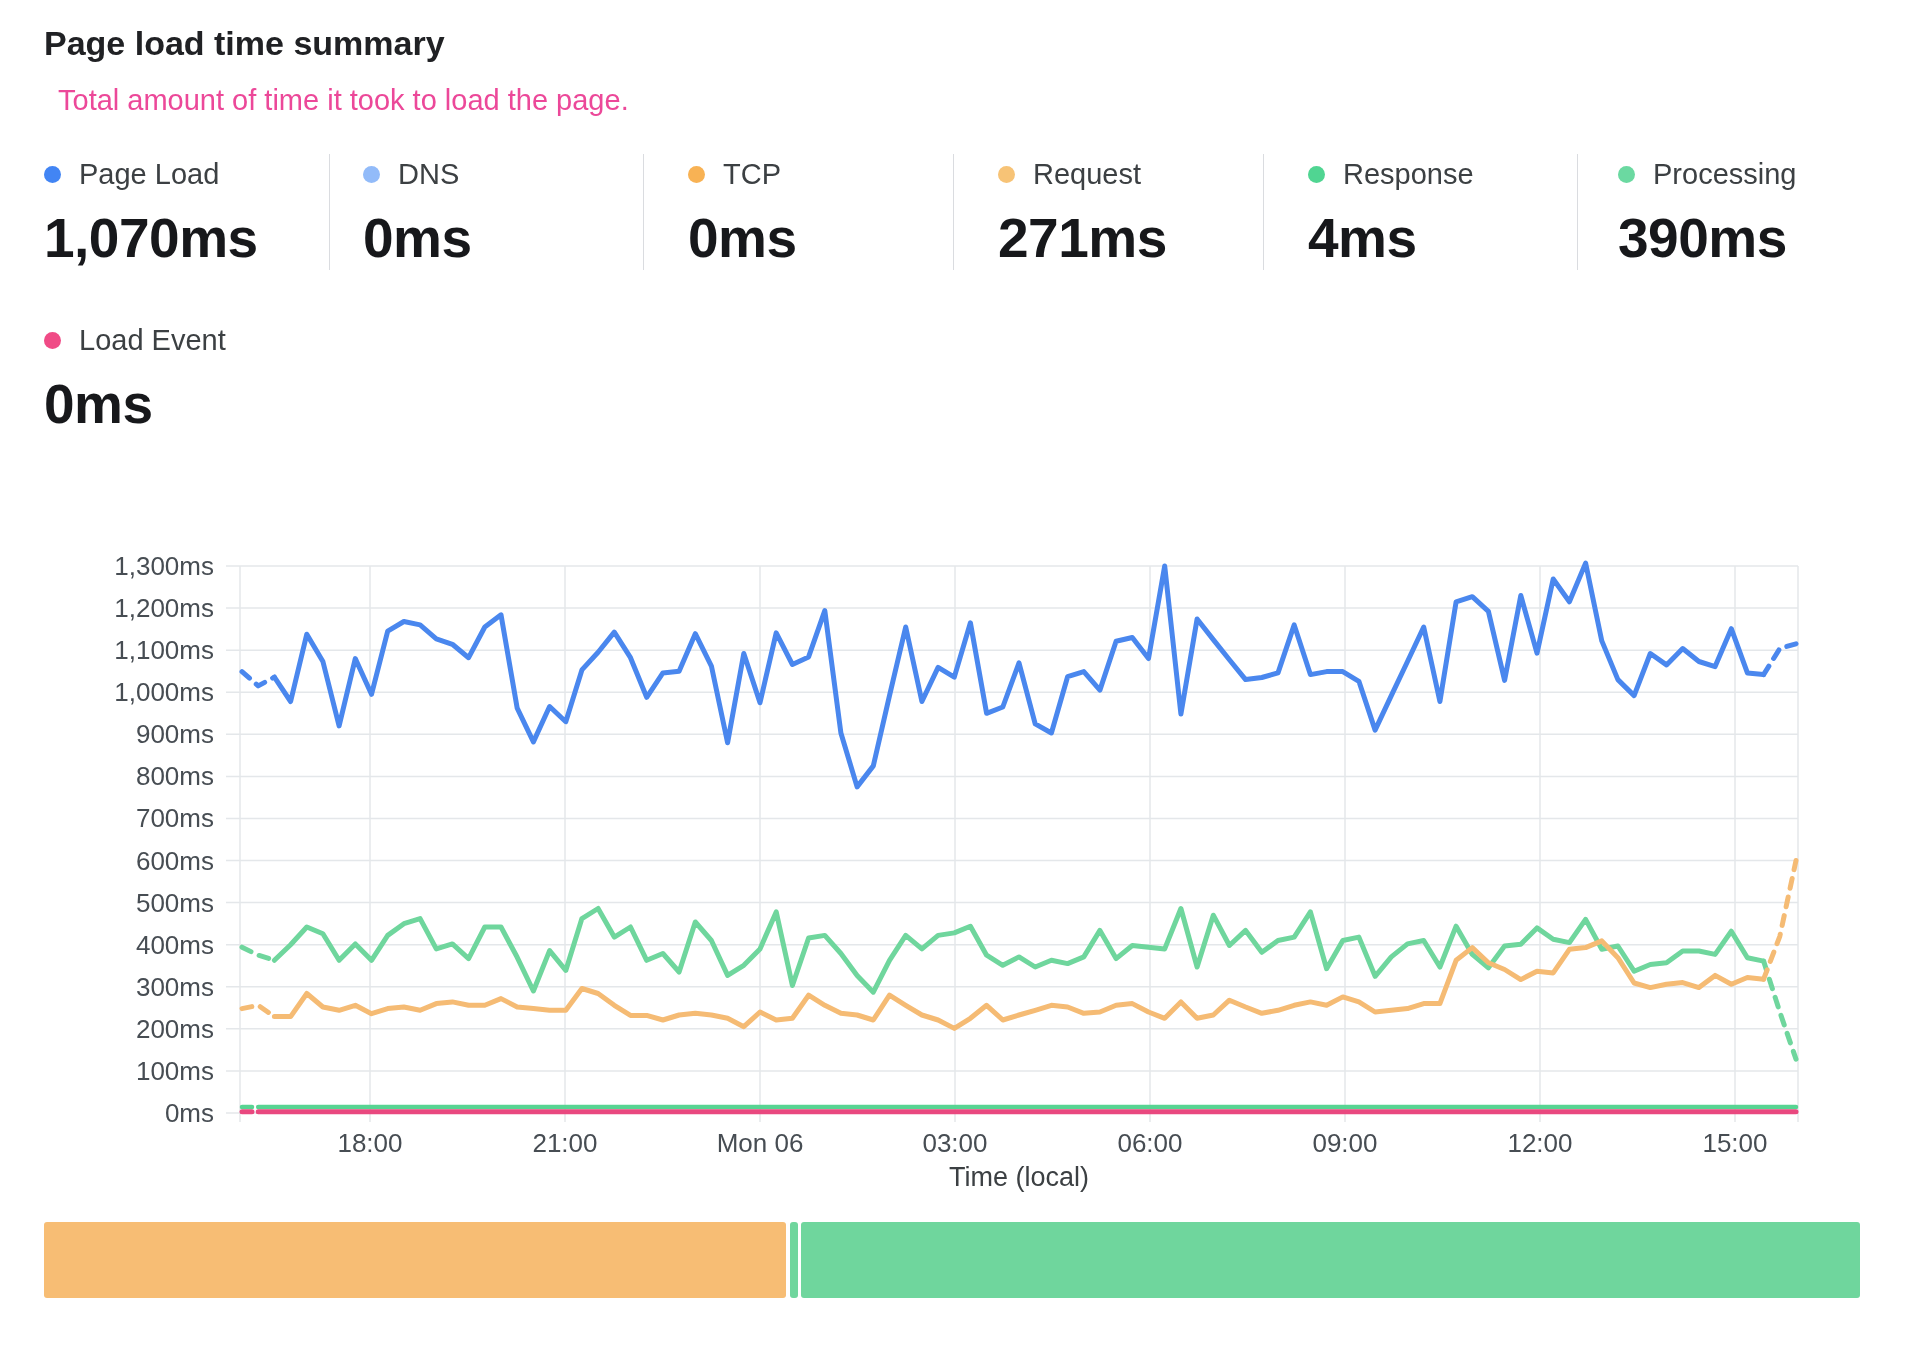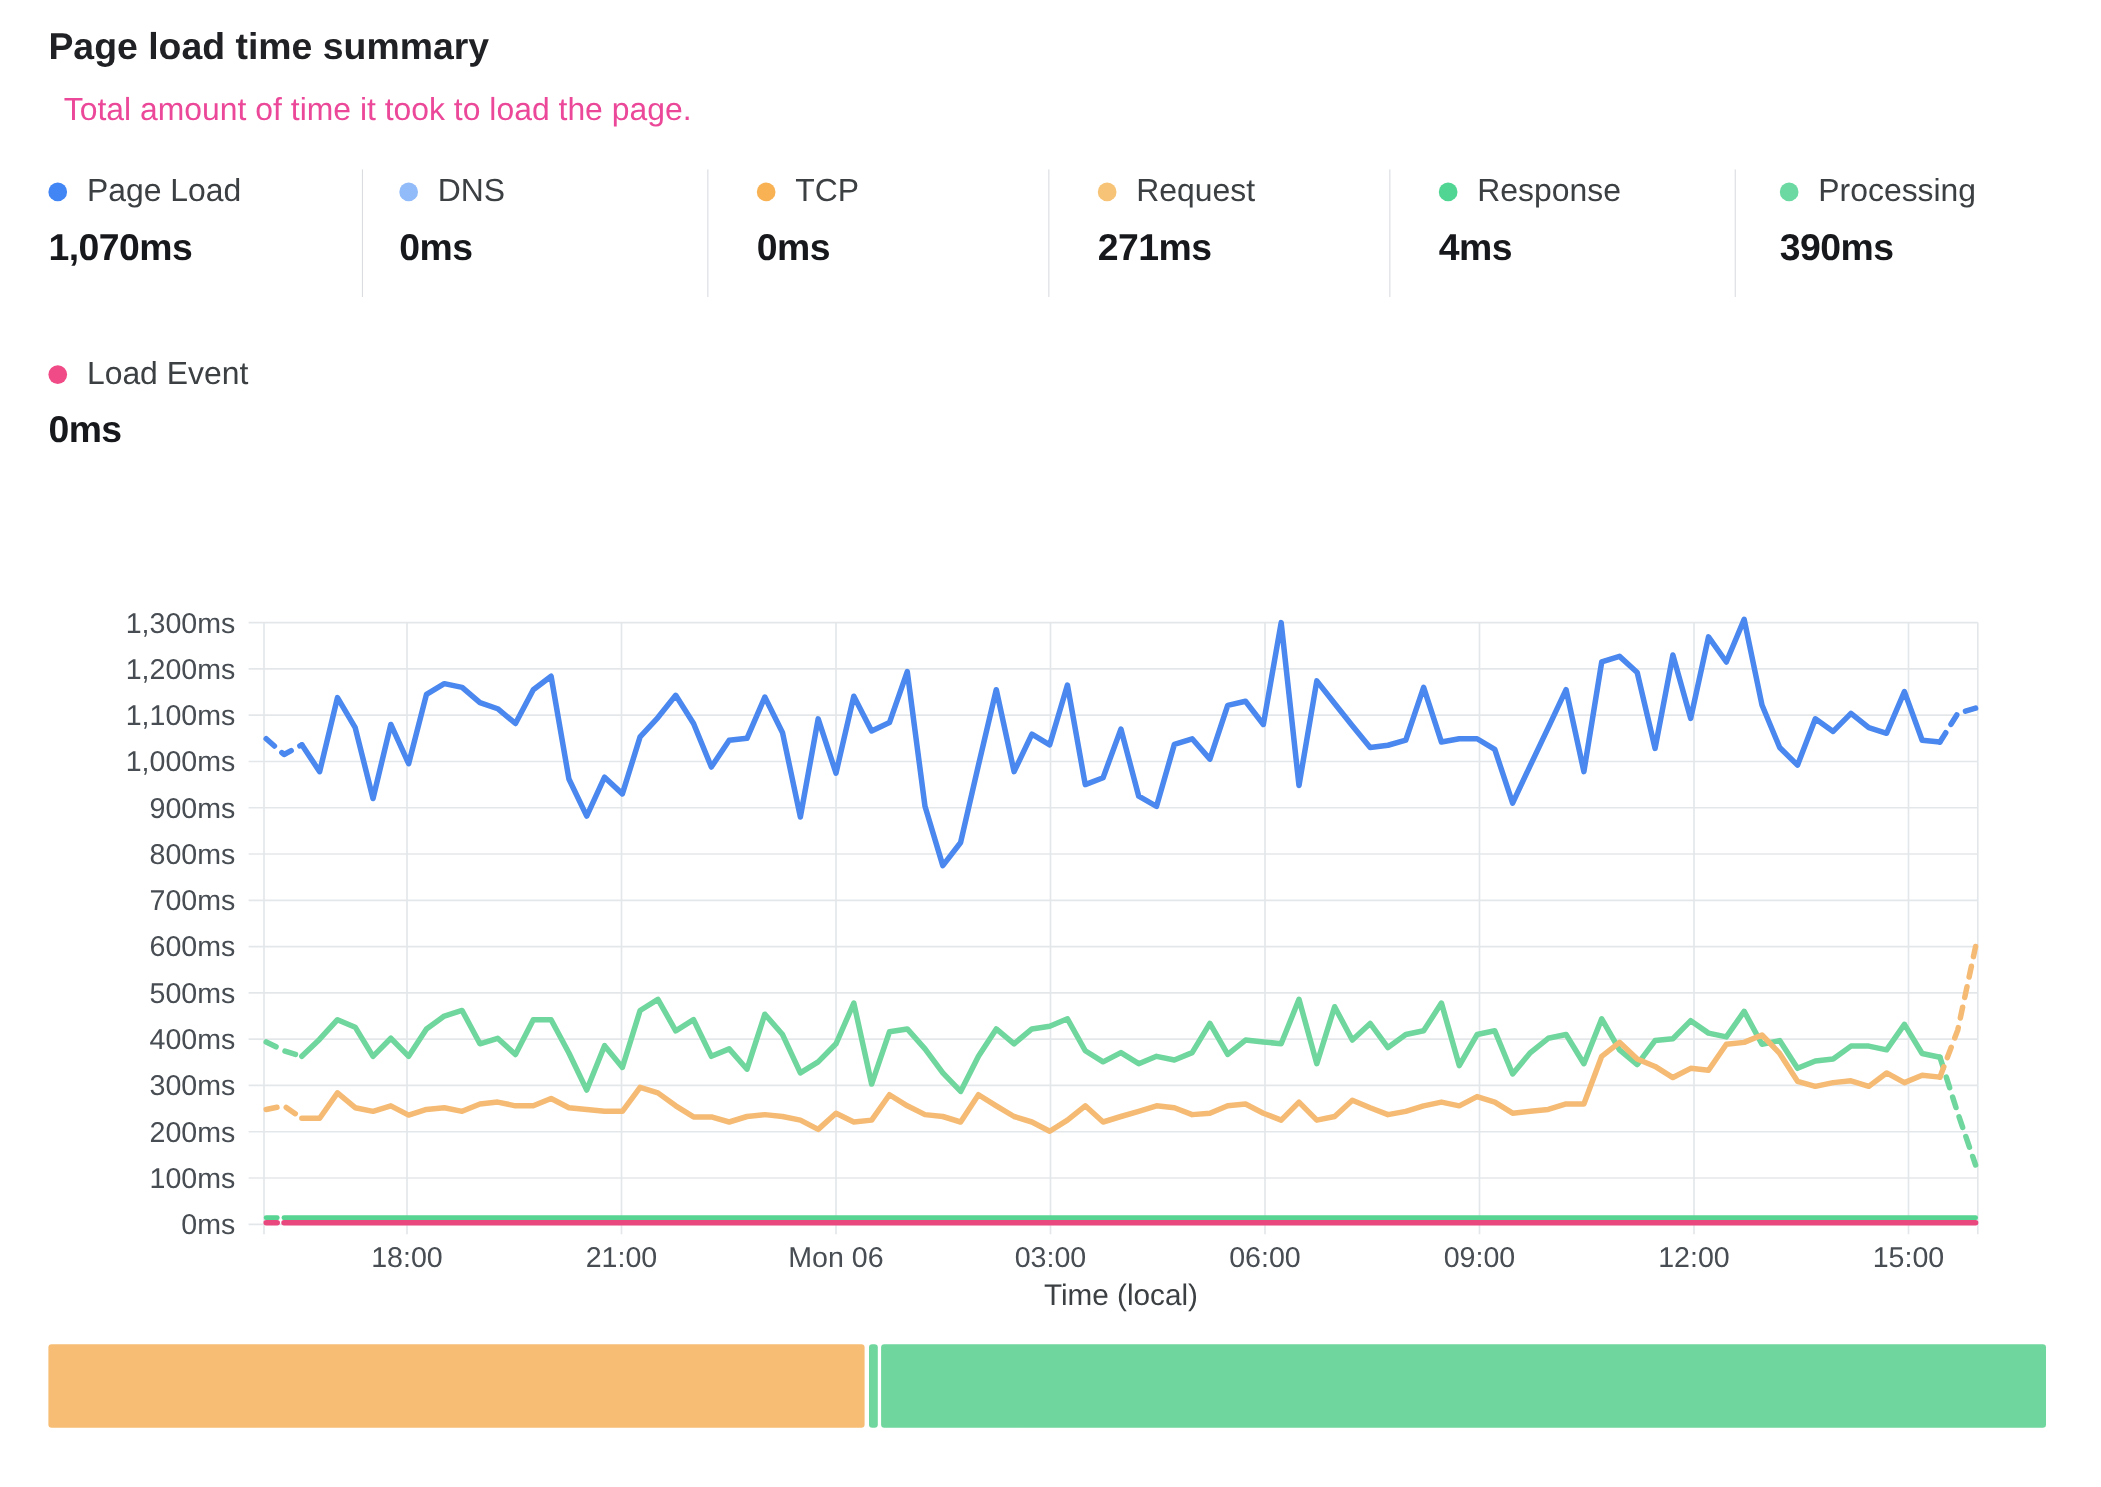--- a/index.html
+++ b/index.html
@@ -5,21 +5,21 @@
   html,body{margin:0;padding:0;background:#ffffff;}
   body{width:1910px;height:1352px;position:relative;overflow:hidden;
        font-family:"Liberation Sans","DejaVu Sans",sans-serif;color:#202124;}
   .title{position:absolute;left:44px;top:24px;font-size:34px;font-weight:700;color:#202124;}
   .subtitle{position:absolute;left:44px;top:84px;font-size:29px;font-weight:400;color:#ec4899;margin-left:14px;}
   .stats-row{position:absolute;left:0;top:150px;width:1910px;height:126px;}
   .stat{position:absolute;top:6px;width:280px;}
   .stat-head{display:flex;align-items:center;gap:18px;height:36px;}
   .dot{width:17px;height:17px;border-radius:50%;flex:0 0 auto;}
   .stat-label{font-size:29px;color:#3c4043;text-align:right;}
-  .stat-value{margin-top:14px;font-size:34px;font-weight:700;color:#17181b;letter-spacing:-0.5px;}
+  .stat-value{margin-top:14px;font-size:55px;font-weight:700;color:#17181b;letter-spacing:-0.5px;}
   .divider{position:absolute;top:4px;width:1px;height:116px;background:#dadce0;}
   .loadevent-row{position:absolute;left:44px;top:322px;}
   svg#chart{position:absolute;left:0;top:0;}
   .footer-bar{position:absolute;left:0;top:1222px;width:1910px;height:78px;}
   .bar-seg{position:absolute;top:0;height:76px;border-radius:3px;}
   .tick-text{font-size:26px;fill:#474d53;}
   .axis-title{font-size:27px;fill:#3c4043;}
 </style>
 </head>
 <body>

